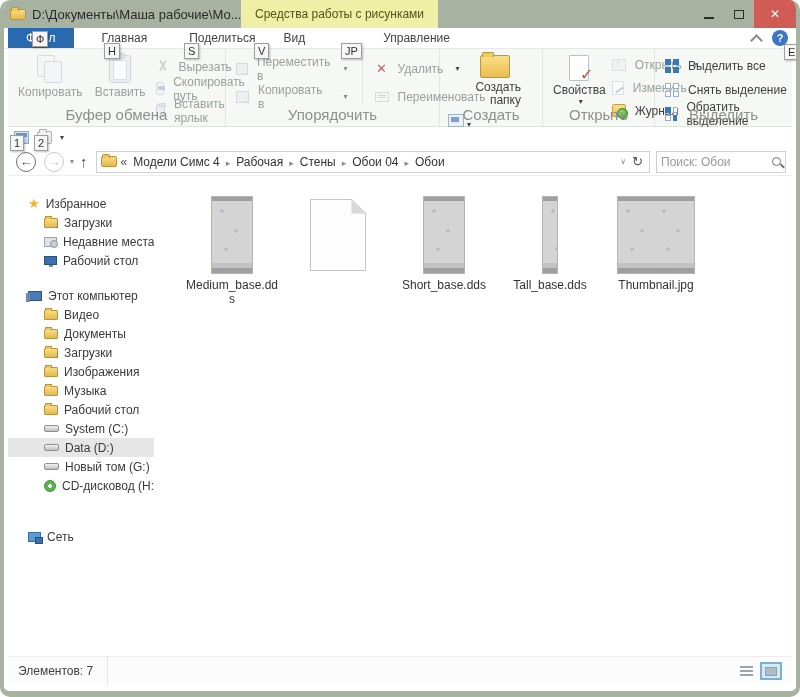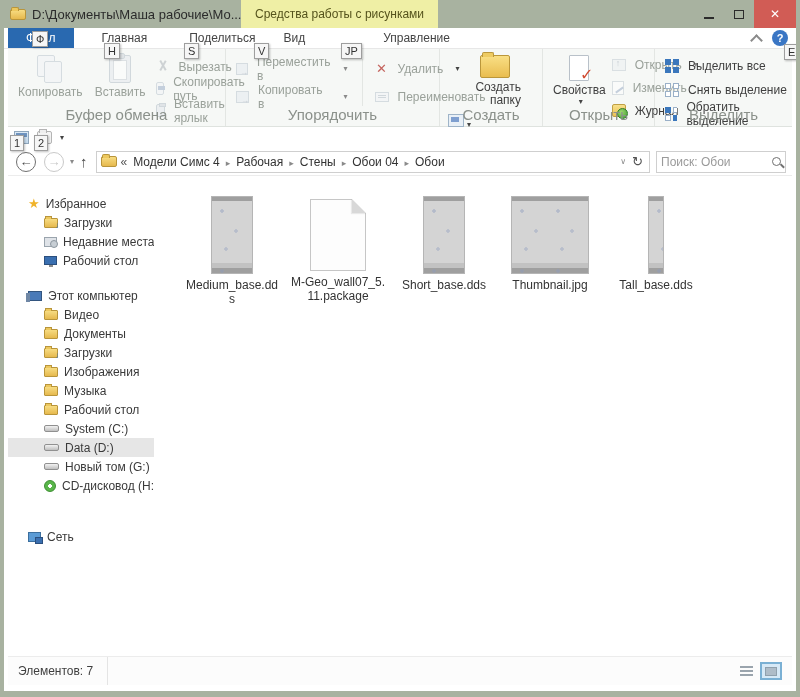--- a/index.html
+++ b/index.html
@@ -1,18 +1,18 @@
 <!DOCTYPE html>
 <html><head>
 <meta charset="utf-8">
 <style>
   * { margin:0; padding:0; box-sizing:border-box; }
   html,body { width:800px; height:697px; font-family:"Liberation Sans","DejaVu Sans",sans-serif; }
   .window { position:relative; width:800px; height:697px; background:#fff;
-            border-left:4px solid #a8b2a0; border-right:4px solid #a8b2a0; border-bottom:6px solid #a8b2a0; overflow:hidden; }
+            border-left:4px solid #a8b2a0; border-right:4px solid #a8b2a0; border-bottom:6px solid #a8b2a0; overflow:hidden;border-radius:10px; }
 
   
   .titlebar { position:absolute; left:0; top:0; right:0; height:28px; background:#a8b2a0; display:flex; align-items:center; }
   .title-ficon { width:16px; height:11px; margin:0 6px 0 6px; background:linear-gradient(#f7dc82,#e6b94e); border:1px solid #b9953a; border-radius:2px; position:relative; }
   .title-ficon:before { content:""; position:absolute; top:-3px; left:0; width:6px; height:3px; background:#edc85e; border:1px solid #b9953a; border-bottom:none; border-radius:2px 2px 0 0; }
   .title-text { font-size:13px; color:#2b2b2b; white-space:nowrap; }
   .tools-tag { position:absolute; left:237px; top:0; height:28px; padding:0 14px; background:#efefa5; color:#55531c; font-size:12px; display:flex; align-items:center; }
   .win-controls { position:absolute; right:0; top:0; height:28px; display:flex; align-items:stretch; }
   .wc { width:30px; display:flex; align-items:center; justify-content:center; font-size:13px; color:#2b2b2b; }
   .wc-close { width:42px; background:#d15c55; color:#fff; font-size:12px; }
@@ -425,33 +425,32 @@
     </div>
 
     <div class="content">
       <div class="filerow">
         <div class="tile">
           <span class="thumb thumb-m"></span>
           <span class="tile-label">Medium_base.dds</span>
         </div>
         <div class="tile">
           <span class="pkg"></span>
-          <span class="tile-label">M-Geo_wall07_5.11.package</span>
         </div>
         <div class="tile">
           <span class="thumb thumb-m"></span>
           <span class="tile-label">Short_base.dds</span>
         </div>
         <div class="tile">
+          <span class="thumb thumb-n"></span>
+          <span class="tile-label">Tall_base.dds</span>
+        </div>
+        <div class="tile">
           <span class="thumb thumb-w"></span>
           <span class="tile-label">Thumbnail.jpg</span>
-        </div>
-        <div class="tile">
-          <span class="thumb thumb-n"></span>
-          <span class="tile-label">Tall_base.dds</span>
         </div>
       </div>
     </div>
   </div>
 
   <div class="statusbar">
     <span class="status-text">Элементов: 7</span>
     <span class="view-toggles">
       <span class="vt-list"></span>
       <span class="vt-thumbs">

